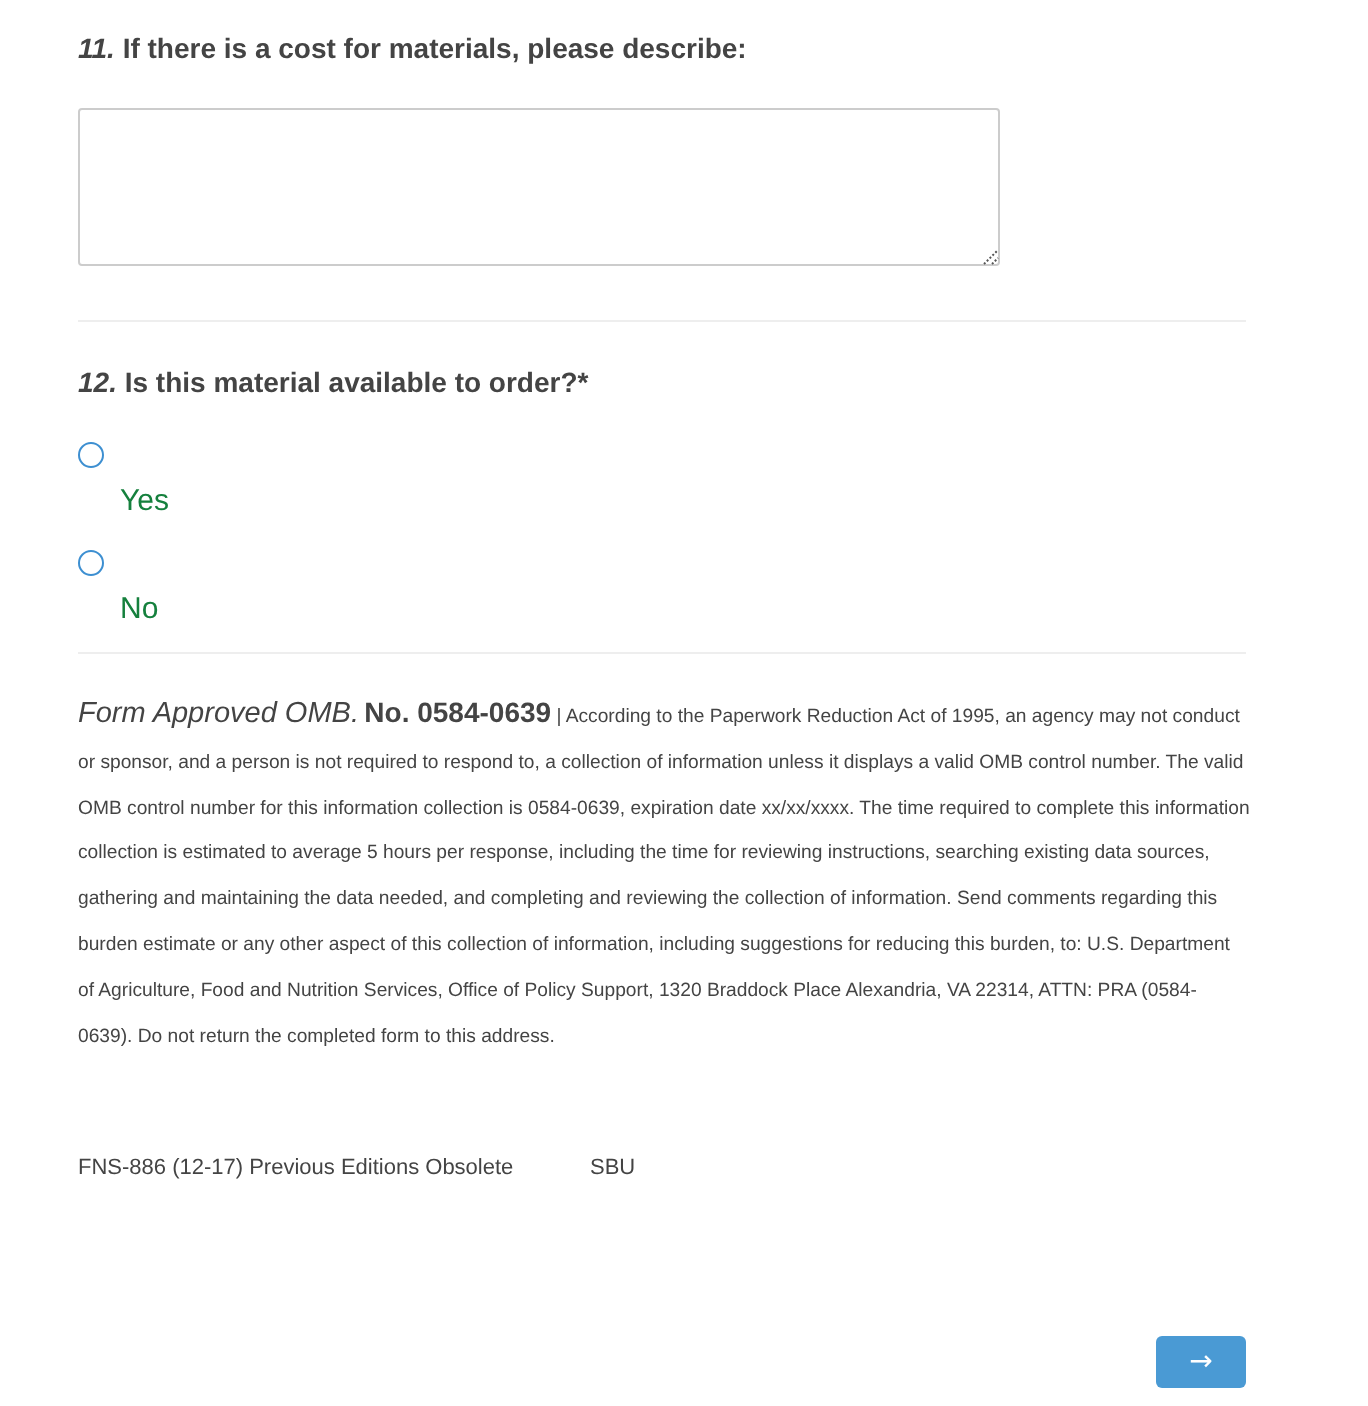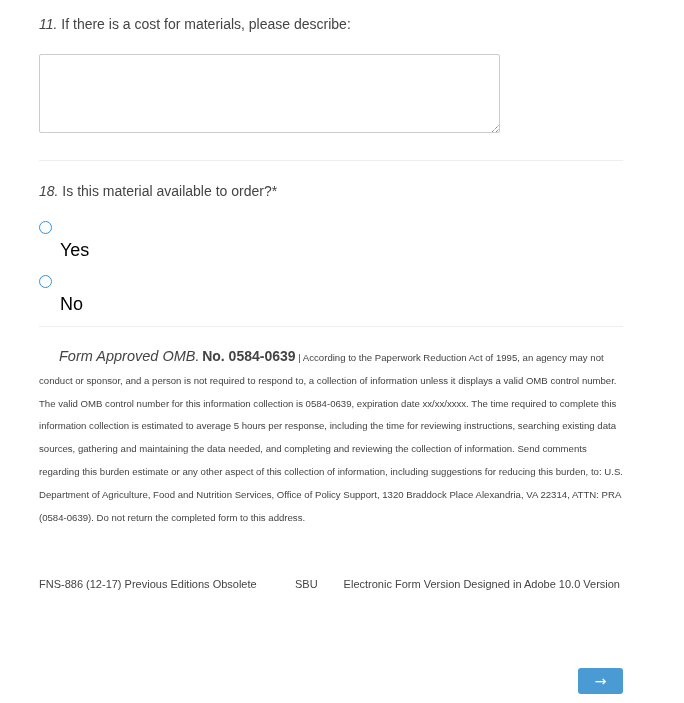--- a/index.html
+++ b/index.html
@@ -14,20 +14,21 @@
       overflow: hidden;
       font-family: "Liberation Sans", sans-serif;
       color: #333333;
     }
     .q-label {
       position: absolute;
       left: 39px;
       font-size: 14px;
       color: #444444;
       white-space: nowrap;
+      font-weight: bold;
     }
     .q-label .num {
       font-style: italic;
     }
     #q11-label { top: 16px; }
     #q12-label { top: 183px; }
 
     .textarea {
       position: absolute;
       left: 39px;
@@ -74,39 +75,38 @@
     .radio-circle {
       width: 11px;
       height: 11px;
       border: 1.5px solid #3d8fd1;
       border-radius: 50%;
       background: #ffffff;
       box-sizing: content-box;
     }
     .radio-text {
       margin-left: 8px;
-      font-size: 18px;
-      color: #000000;
+      font-size: 15px;
+      color: #15803d;
       margin-top: 46px;
     }
 
     .legal {
       position: absolute;
       left: 39px;
       top: 345px;
       width: 586px;
       font-size: 9.6px;
       line-height: 22.8px;
       color: #444444;
     }
     .legal .omb-title {
       font-size: 14.5px;
       font-style: italic;
       color: #444444;
-      margin-left: 20px;
     }
     .legal .omb-no {
       font-weight: bold;
       font-size: 14px;
     }
 
     .footer-row {
       position: absolute;
       top: 578px;
       left: 39px;
@@ -152,21 +152,21 @@
 
 <textarea class="textarea" placeholder="" style=""></textarea>
 <svg class="resize-grip" viewBox="0 0 9 9">
   <line x1="1" y1="8" x2="8" y2="1" stroke="#555" stroke-width="1" stroke-dasharray="1,1"></line>
   <line x1="5" y1="8" x2="8" y2="5" stroke="#555" stroke-width="1" stroke-dasharray="1,1"></line>
 </svg>
 
 <div class="divider" id="divider-1"></div>
 
 <div class="q-label" id="q12-label">
-  <span class="num">18.</span><span> Is this material available to order?*</span>
+  <span class="num">12.</span><span> Is this material available to order?*</span>
 </div>
 
 <div class="radio-row" id="radio-yes-row">
   <span class="radio-circle"></span>
   <span class="radio-text">Yes</span>
 </div>
 
 <div class="radio-row" id="radio-no-row">
   <span class="radio-circle"></span>
   <span class="radio-text">No</span>
@@ -175,18 +175,17 @@
 <div class="divider" id="divider-2"></div>
 
 <div class="legal">
   <span class="omb-title">Form Approved OMB.</span>
   <span class="omb-no">No. 0584-0639</span><span> | According to the Paperwork Reduction Act of 1995, an agency may not conduct or sponsor, and a person is not required to respond to, a collection of information unless it displays a valid OMB control number. The valid OMB control number for this information collection is 0584-0639, expiration date xx/xx/xxxx. The time required to complete this information collection is estimated to average 5 hours per response, including the time for reviewing instructions, searching existing data sources, gathering and maintaining the data needed, and completing and reviewing the collection of information. Send comments regarding this burden estimate or any other aspect of this collection of information, including suggestions for reducing this burden, to: U.S. Department of Agriculture, Food and Nutrition Services, Office of Policy Support, 1320 Braddock Place Alexandria, VA 22314, ATTN: PRA (0584-0639). Do not return the completed form to this address.</span>
 </div>
 
 <div class="footer-row">
   <span id="footer-form-id">FNS-886 (12-17) Previous Editions Obsolete</span>
   <span id="footer-sbu">SBU</span>
-  <span id="footer-version">Electronic Form Version Designed in Adobe 10.0 Version</span>
 </div>
 
 <button class="next-button">
   <span>→</span>
 </button>
 
 </body></html>

